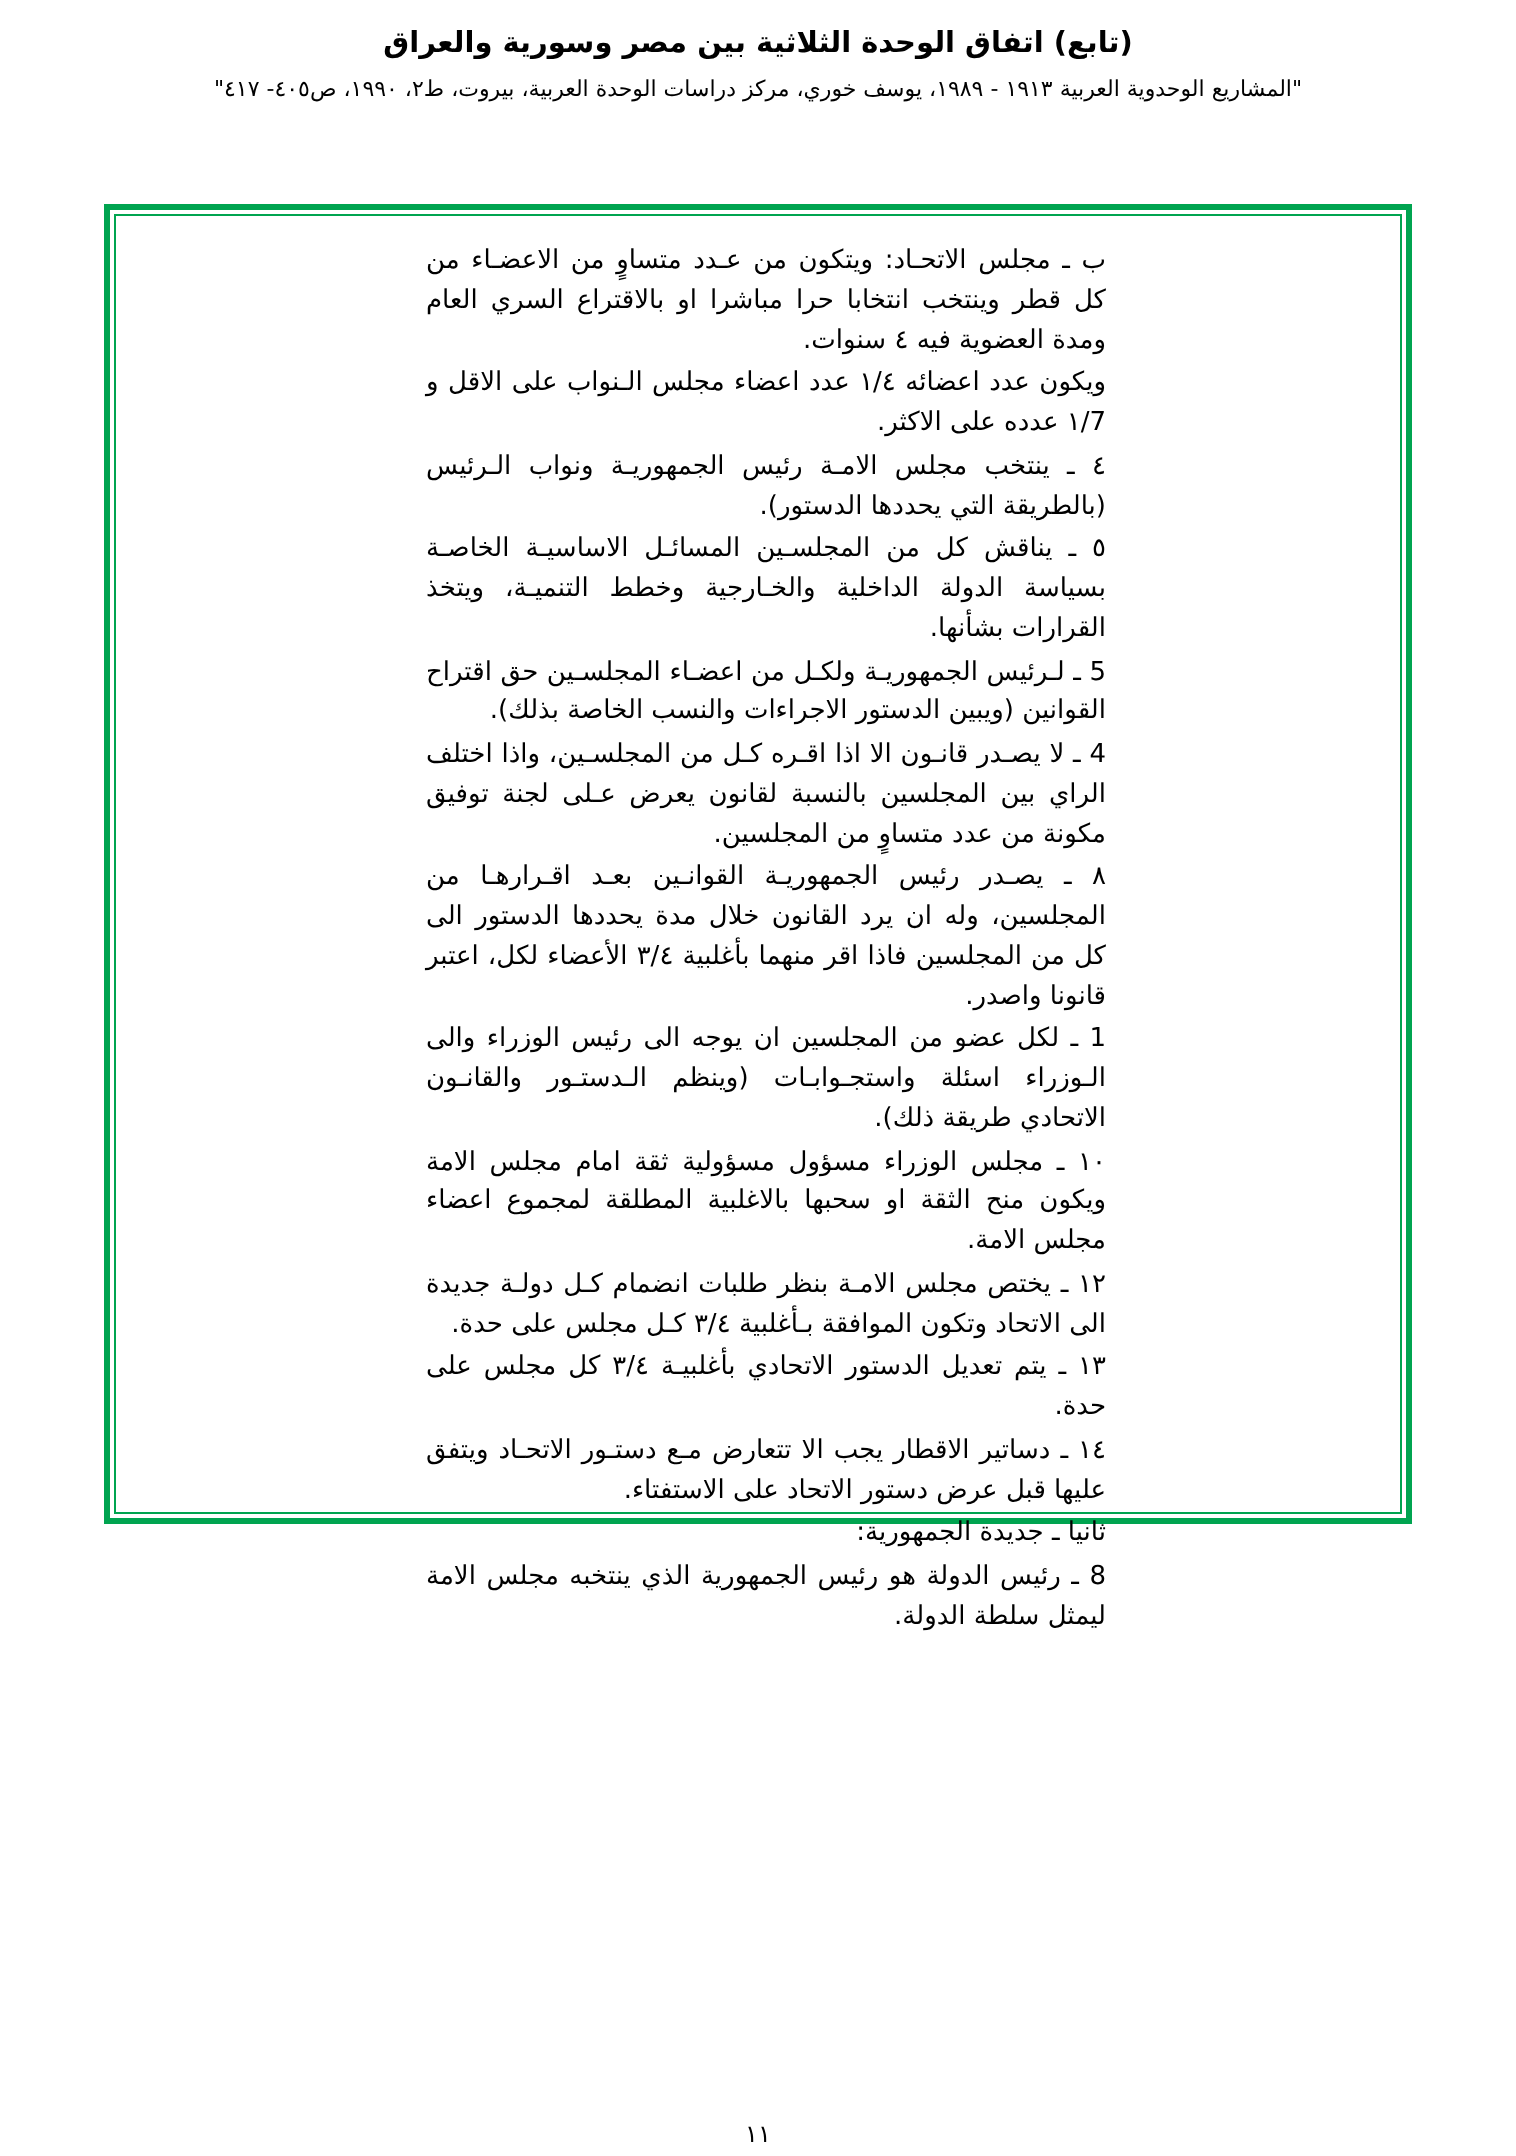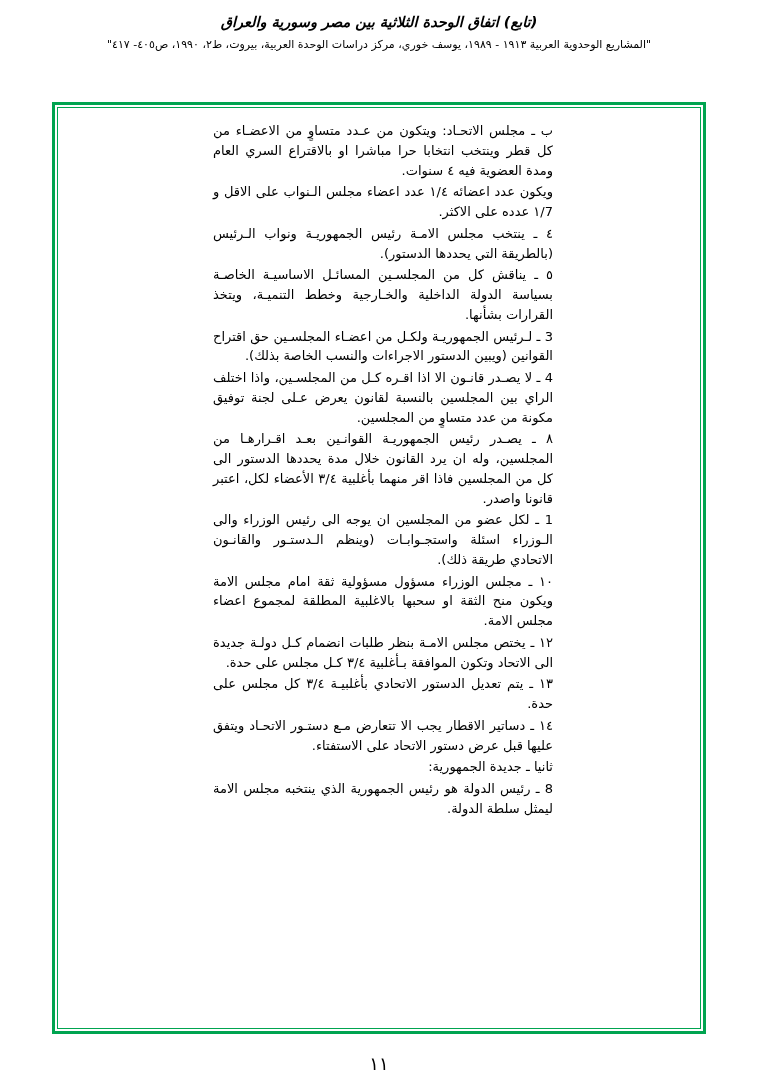--- a/index.html
+++ b/index.html
@@ -22,34 +22,33 @@
     box-sizing: border-box;
     padding: 0;
   }
   .doc-title {
     text-align: center;
     font-weight: bold;
     font-size: 14.5px;
     margin-top: 14px;
     letter-spacing: 0px;
     direction: rtl;
-    font-style: italic;
   }
   .doc-source {
     text-align: center;
     font-size: 11px;
     margin-top: 8px;
     direction: rtl;
   }
   .frame {
     position: absolute;
     top: 88px;
     left: 52px;
     width: 654px;
-    height: 932px;
+    height: 660px;
     border: 3px solid #00a450;
     box-sizing: border-box;
     background: #ffffff;
   }
   .frame-inner {
     position: absolute;
     top: 2px;
     left: 2px;
     right: 2px;
     bottom: 2px;
@@ -70,40 +69,40 @@
     margin: 0 0 2px 0;
     text-align: justify;
     text-justify: inter-word;
   }
   .page-number {
     position: absolute;
     bottom: 18px;
     left: 0;
     width: 100%;
     text-align: center;
-    font-size: 18px;
+    font-size: 12px;
   }
 </style>
 </head>
 <body>
 
 <div class="page">
 
   <div class="doc-title">(تابع) اتفاق الوحدة الثلاثية بين مصر وسورية والعراق</div>
   <div class="doc-source">"المشاريع الوحدوية العربية ١٩١٣ - ١٩٨٩، يوسف خوري، مركز دراسات الوحدة العربية، بيروت، ط٢، ١٩٩٠، ص٤٠٥- ٤١٧"</div>
 
   <div class="frame">
     <div class="frame-inner"></div>
 
     <div class="body-text">
       <p class="para">ب ـ مجلس الاتحـاد: ويتكون من عـدد متساوٍ من الاعضـاء من كل قطر وينتخب انتخابا حرا مباشرا او بالاقتراع السري العام ومدة العضوية فيه ٤ سنوات.</p>
       <p class="para">ويكون عدد اعضائه ١/٤ عدد اعضاء مجلس الـنواب على الاقل و ١/7 عدده على الاكثر.</p>
       <p class="para">٤ ـ ينتخب مجلس الامـة رئيس الجمهوريـة ونواب الـرئيس (بالطريقة التي يحددها الدستور).</p>
       <p class="para">٥ ـ يناقش كل من المجلسـين المسائـل الاساسيـة الخاصـة بسياسة الدولة الداخلية والخـارجية وخطط التنميـة، ويتخذ القرارات بشأنها.</p>
-      <p class="para">3 ـ لـرئيس الجمهوريـة ولكـل من اعضـاء المجلسـين حق اقتراح القوانين (ويبين الدستور الاجراءات والنسب الخاصة بذلك).</p>
+      <p class="para">5 ـ لـرئيس الجمهوريـة ولكـل من اعضـاء المجلسـين حق اقتراح القوانين (ويبين الدستور الاجراءات والنسب الخاصة بذلك).</p>
       <p class="para">4 ـ لا يصـدر قانـون الا اذا اقـره كـل من المجلسـين، واذا اختلف الراي بين المجلسين بالنسبة لقانون يعرض عـلى لجنة توفيق مكونة من عدد متساوٍ من المجلسين.</p>
       <p class="para">٨ ـ يصـدر رئيس الجمهوريـة القوانـين بعـد اقـرارهـا من المجلسين، وله ان يرد القانون خلال مدة يحددها الدستور الى كل من المجلسين فاذا اقر منهما بأغلبية ٣/٤ الأعضاء لكل، اعتبر قانونا واصدر.</p>
       <p class="para">1 ـ لكل عضو من المجلسين ان يوجه الى رئيس الوزراء والى الـوزراء اسئلة واستجـوابـات (وينظم الـدستـور والقانـون الاتحادي طريقة ذلك).</p>
       <p class="para">١٠ ـ مجلس الوزراء مسؤول مسؤولية ثقة امام مجلس الامة ويكون منح الثقة او سحبها بالاغلبية المطلقة لمجموع اعضاء مجلس الامة.</p>
       <p class="para">١٢ ـ يختص مجلس الامـة بنظر طلبات انضمام كـل دولـة جديدة الى الاتحاد وتكون الموافقة بـأغلبية ٣/٤ كـل مجلس على حدة.</p>
       <p class="para">١٣ ـ يتم تعديل الدستور الاتحادي بأغلبيـة ٣/٤ كل مجلس على حدة.</p>
       <p class="para">١٤ ـ دساتير الاقطار يجب الا تتعارض مـع دستـور الاتحـاد ويتفق عليها قبل عرض دستور الاتحاد على الاستفتاء.</p>
       <p class="para">ثانيا ـ جديدة الجمهورية:</p>
       <p class="para">8 ـ رئيس الدولة هو رئيس الجمهورية الذي ينتخبه مجلس الامة ليمثل سلطة الدولة.</p>
     </div>

